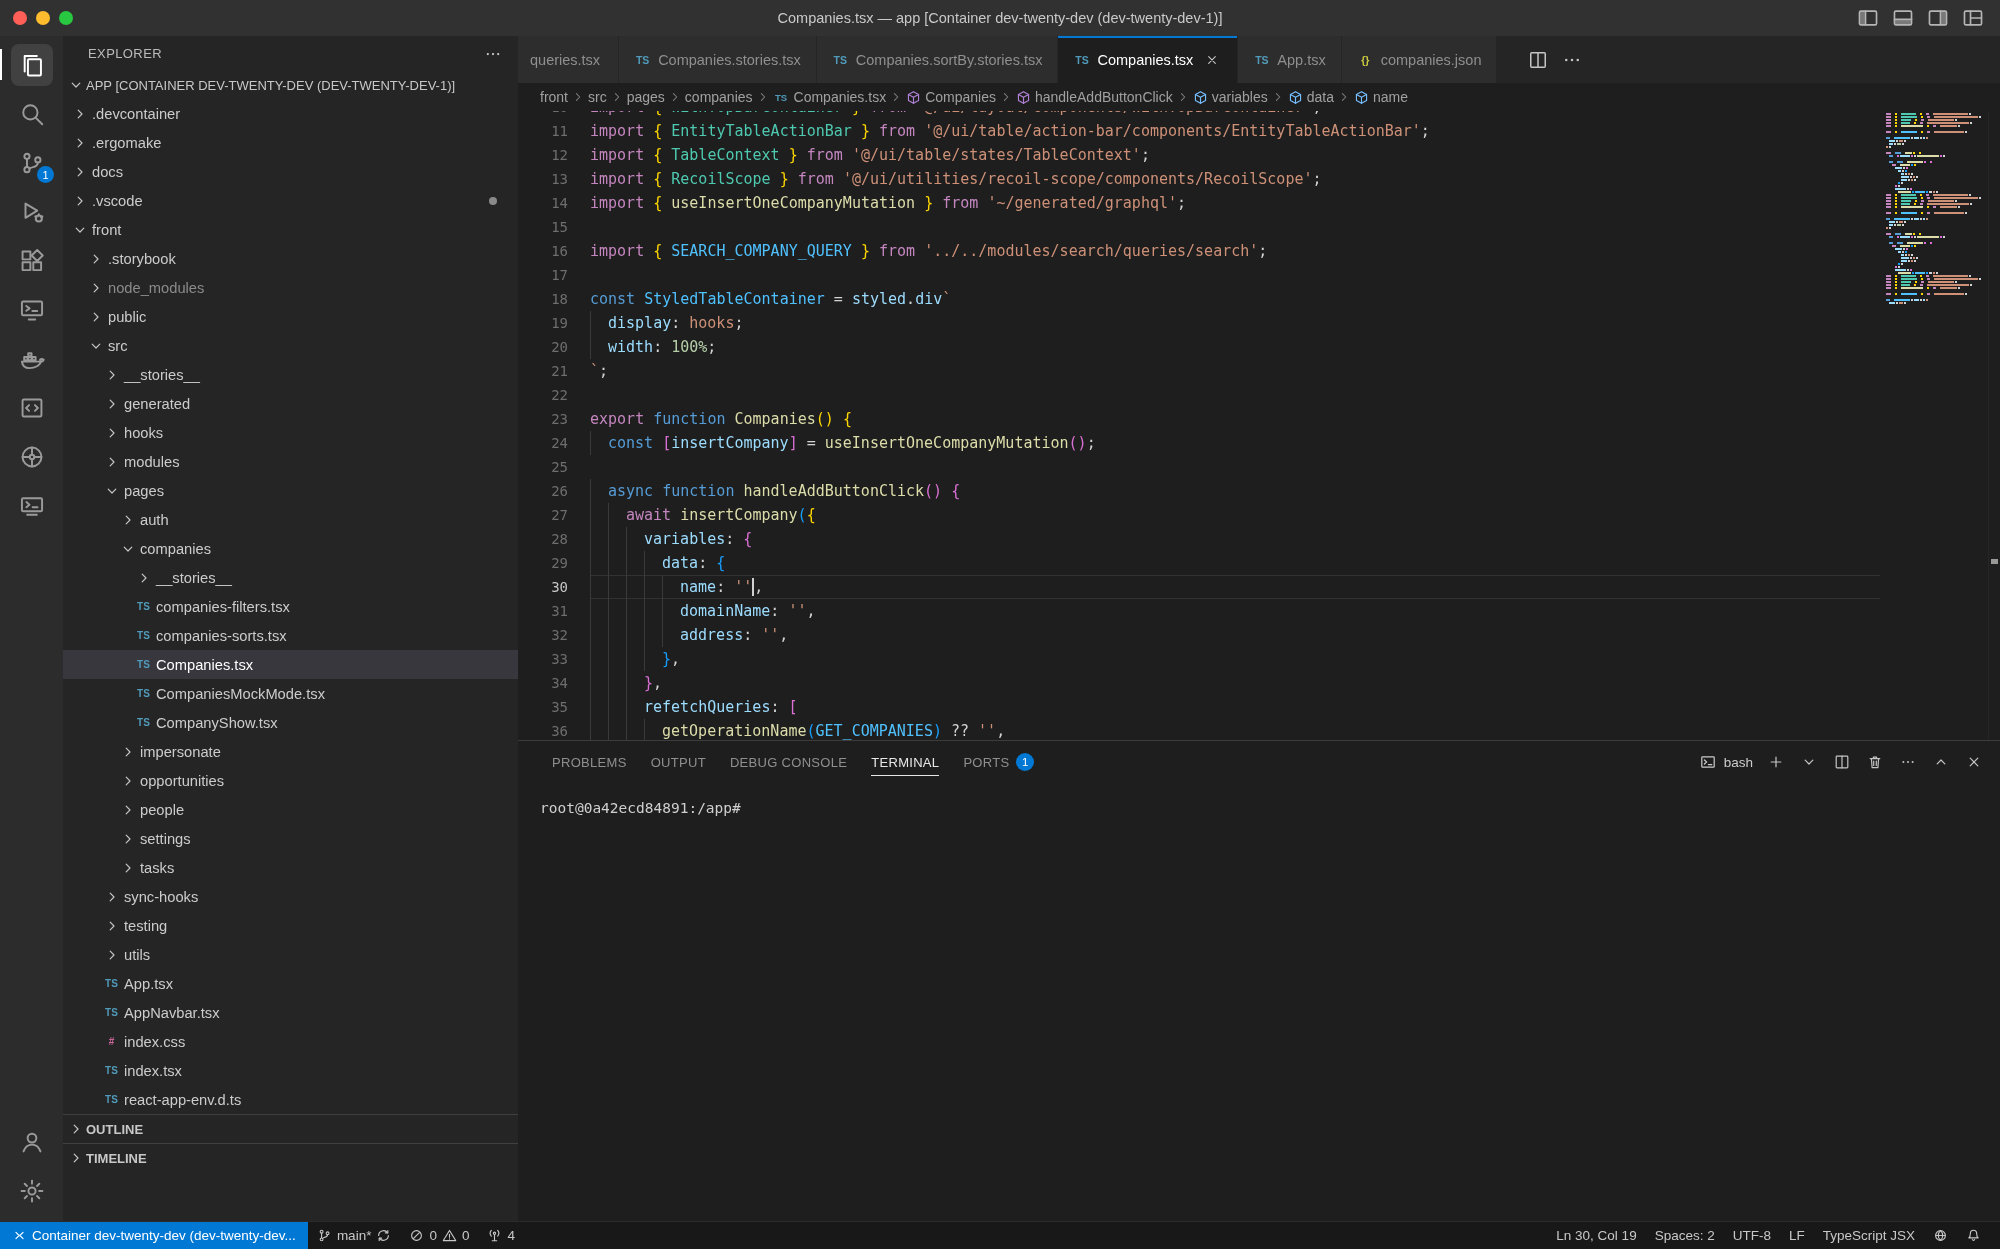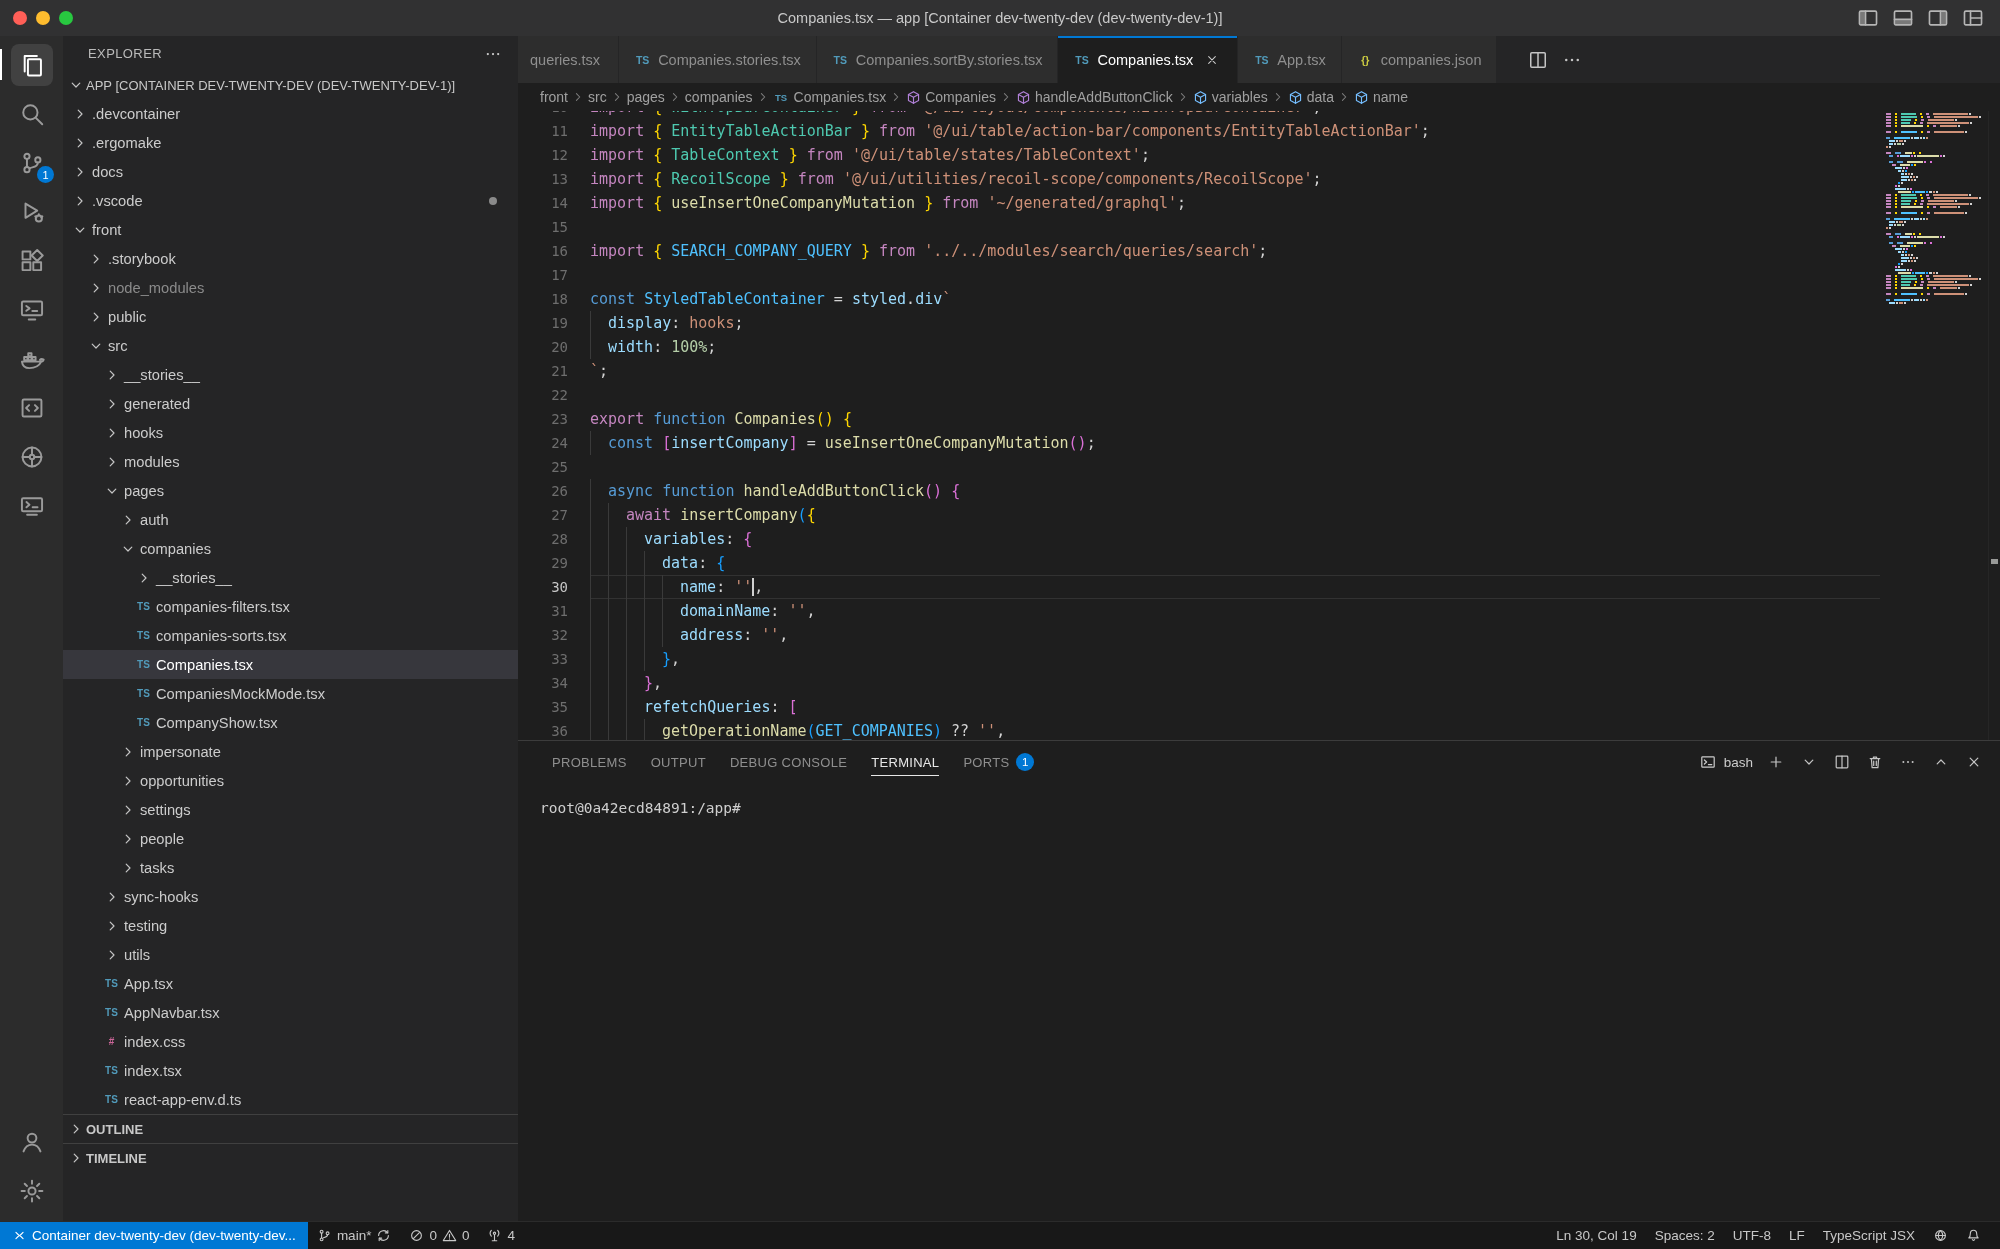--- a/index.html
+++ b/index.html
@@ -467,29 +467,29 @@
             </svg>
           </span>
           <span class="tlabel">opportunities</span>
         </div>
         <div class="tree-row" style="padding-left: 56px;">
           <span class="twisty">
             <svg viewBox="0 0 16 16" fill="none" stroke="currentColor" stroke-width="1.2" stroke-linecap="round" stroke-linejoin="round">
               <path d="M6.2 4.2L10 8l-3.8 3.8"></path>
             </svg>
           </span>
+          <span class="tlabel">people</span>
+        </div>
+        <div class="tree-row" style="padding-left: 56px;">
+          <span class="twisty">
+            <svg viewBox="0 0 16 16" fill="none" stroke="currentColor" stroke-width="1.2" stroke-linecap="round" stroke-linejoin="round">
+              <path d="M6.2 4.2L10 8l-3.8 3.8"></path>
+            </svg>
+          </span>
           <span class="tlabel">settings</span>
-        </div>
-        <div class="tree-row" style="padding-left: 56px;">
-          <span class="twisty">
-            <svg viewBox="0 0 16 16" fill="none" stroke="currentColor" stroke-width="1.2" stroke-linecap="round" stroke-linejoin="round">
-              <path d="M6.2 4.2L10 8l-3.8 3.8"></path>
-            </svg>
-          </span>
-          <span class="tlabel">people</span>
         </div>
         <div class="tree-row" style="padding-left: 56px;">
           <span class="twisty">
             <svg viewBox="0 0 16 16" fill="none" stroke="currentColor" stroke-width="1.2" stroke-linecap="round" stroke-linejoin="round">
               <path d="M6.2 4.2L10 8l-3.8 3.8"></path>
             </svg>
           </span>
           <span class="tlabel">tasks</span>
         </div>
         <div class="tree-row" style="padding-left: 40px;">

